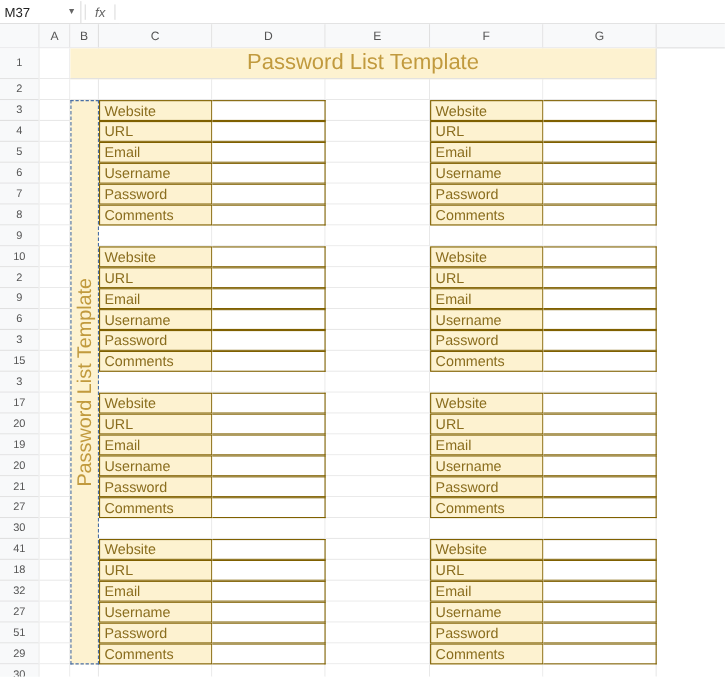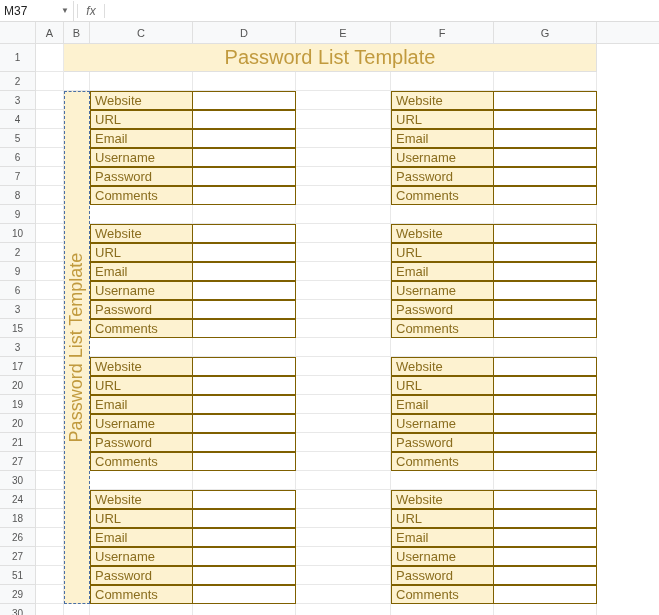--- a/index.html
+++ b/index.html
@@ -74,23 +74,23 @@
         <div class="row-h" style="height: 19px;">3</div>
         <div class="row-h" style="height: 19px;">15</div>
         <div class="row-h" style="height: 19px;">3</div>
         <div class="row-h" style="height: 19px;">17</div>
         <div class="row-h" style="height: 19px;">20</div>
         <div class="row-h" style="height: 19px;">19</div>
         <div class="row-h" style="height: 19px;">20</div>
         <div class="row-h" style="height: 19px;">21</div>
         <div class="row-h" style="height: 19px;">27</div>
         <div class="row-h" style="height: 19px;">30</div>
-        <div class="row-h" style="height: 19px;">24</div>
+        <div class="row-h" style="height: 19px;">41</div>
         <div class="row-h" style="height: 19px;">18</div>
-        <div class="row-h" style="height: 19px;">26</div>
+        <div class="row-h" style="height: 19px;">32</div>
         <div class="row-h" style="height: 19px;">27</div>
         <div class="row-h" style="height: 19px;">51</div>
         <div class="row-h" style="height: 19px;">29</div>
         <div class="row-h" style="height: 19px;">30</div>
       </div>
     <div class="grid">
         <div class="gc" style="left: 0px; top: 0px; width: 28px; height: 28px;"></div>
         <div class="gc" style="left: 28px; top: 0px; width: 26px; height: 28px;"></div>
         <div class="gc" style="left: 54px; top: 0px; width: 103px; height: 28px;"></div>
         <div class="gc" style="left: 157px; top: 0px; width: 103px; height: 28px;"></div>

